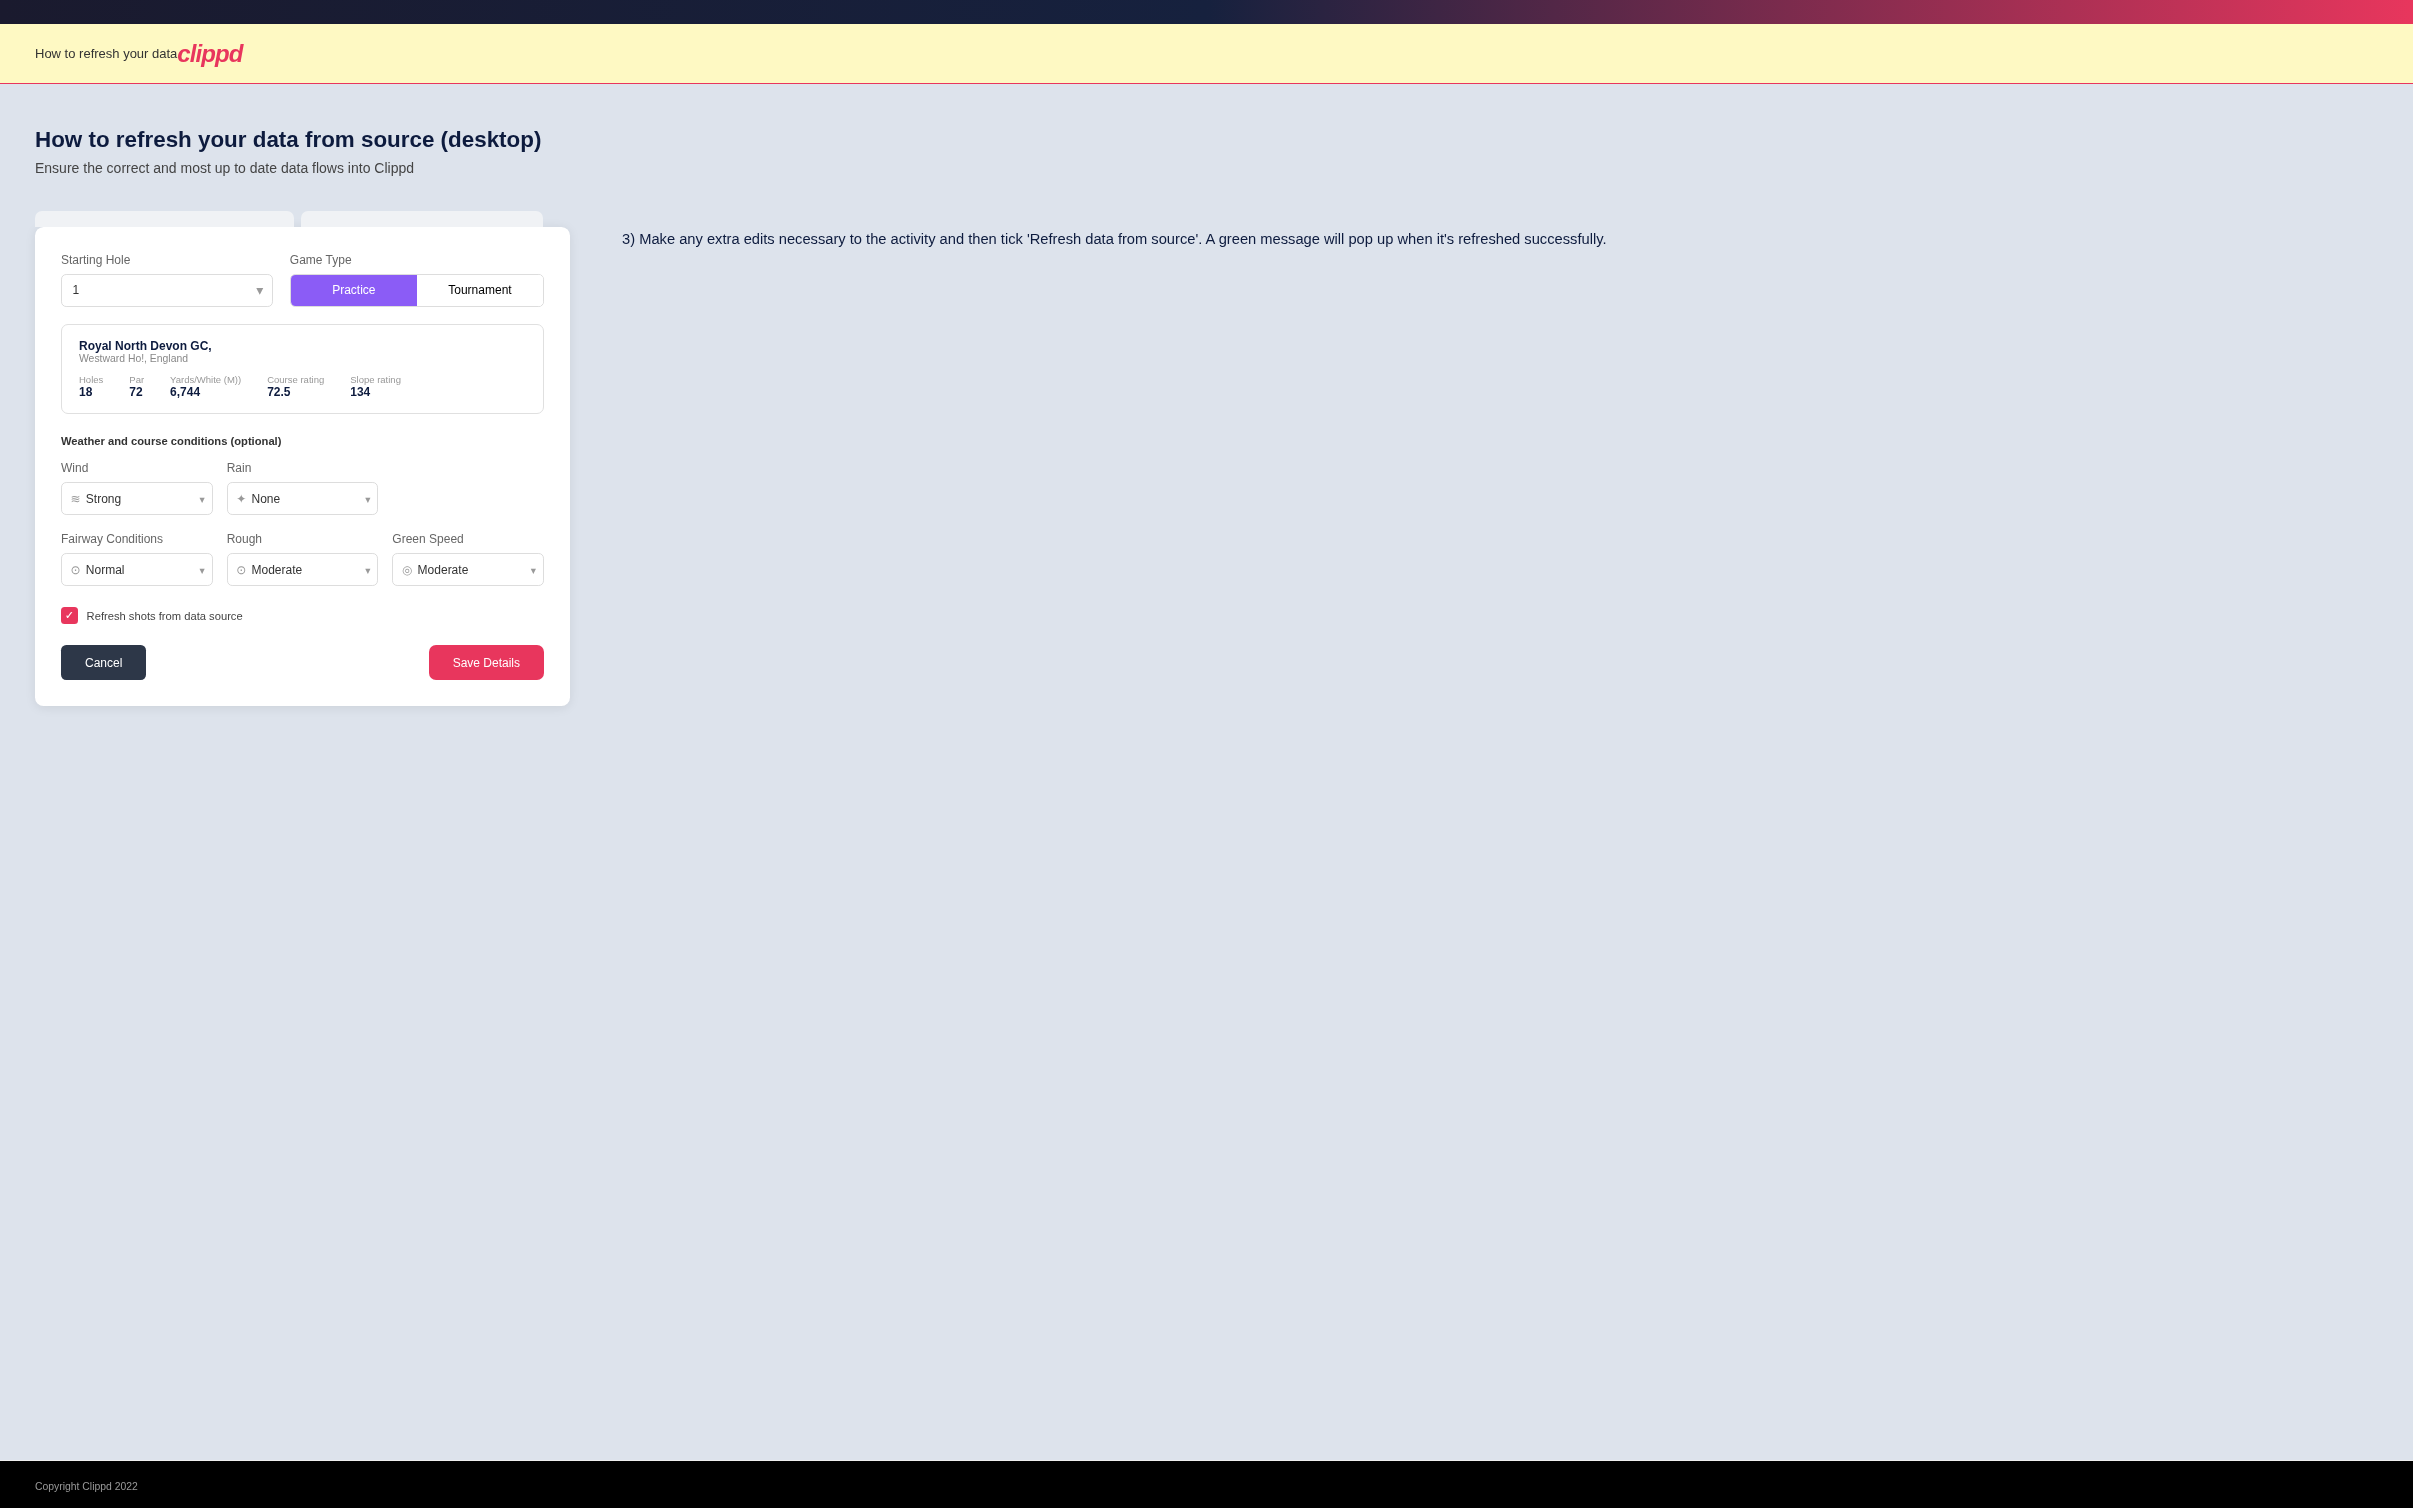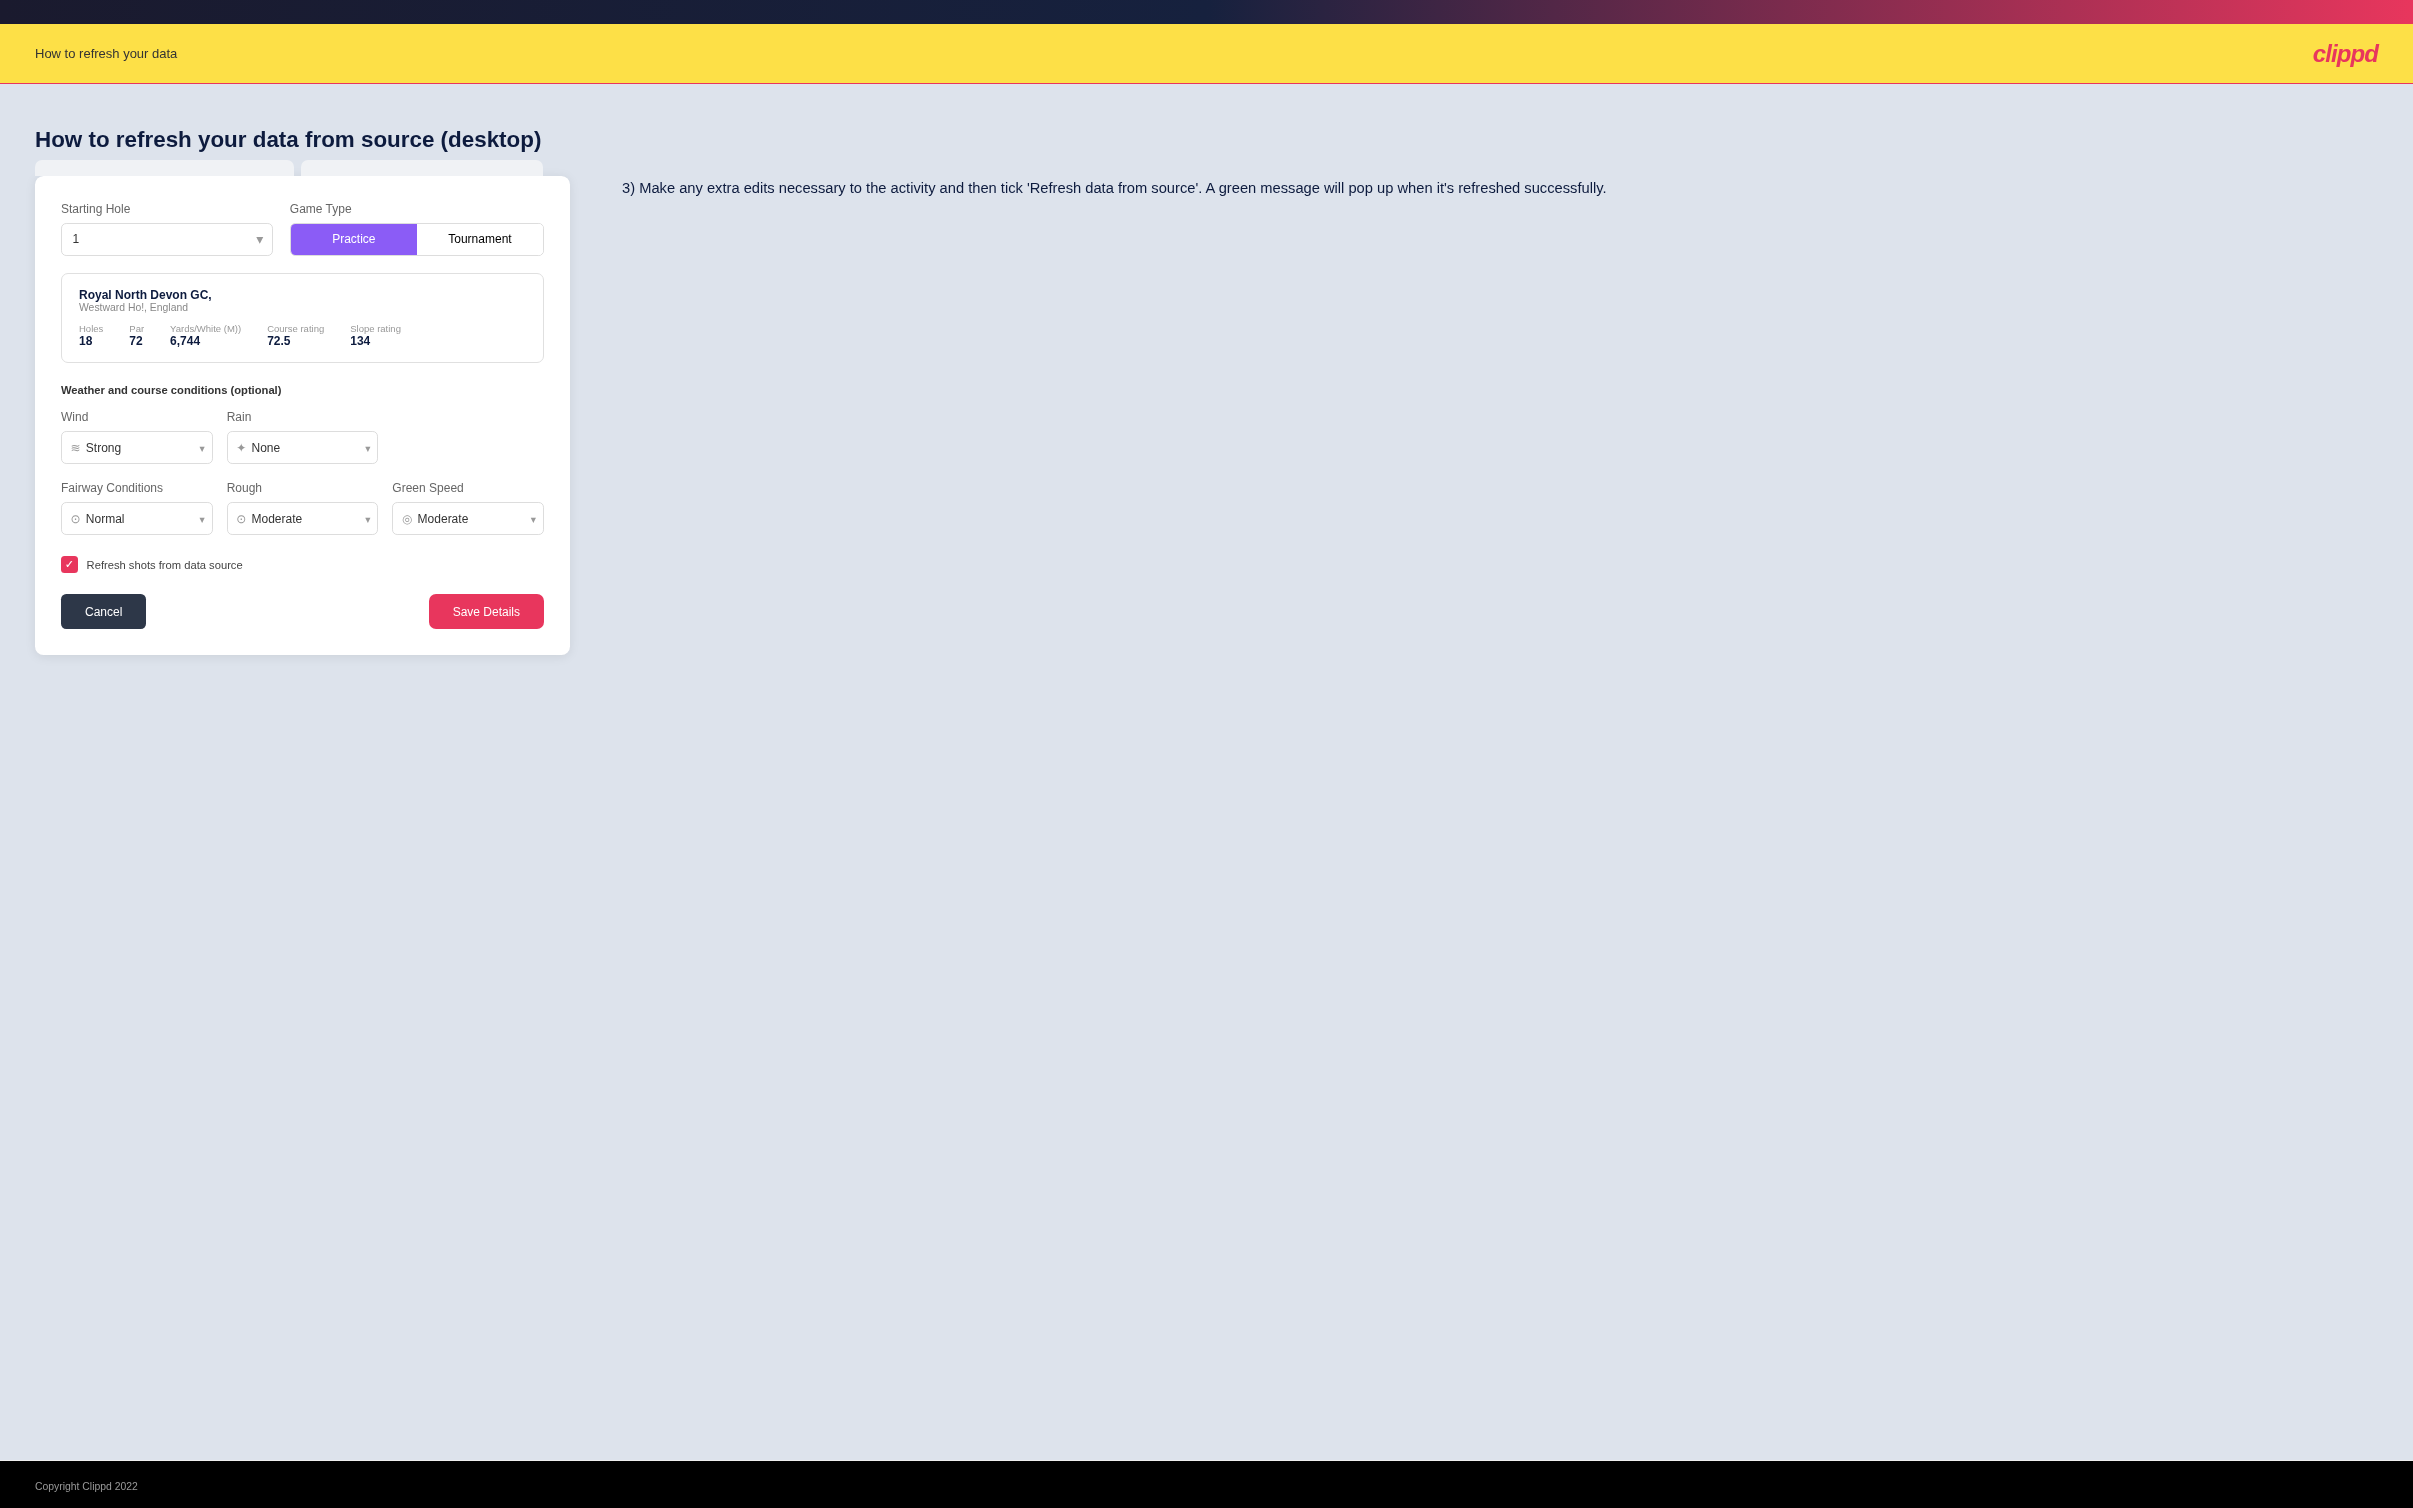--- a/index.html
+++ b/index.html
@@ -9,25 +9,25 @@
       min-height: 100vh;
       display: flex;
       flex-direction: column;
     }
     .top-bar {
       background: linear-gradient(90deg, #1a1a2e 0%, #16213e 50%, #e8365d 100%);
       height: 24px;
       flex-shrink: 0;
     }
     .header {
-      background: #fde047;
+      background: #fef9c3;
       padding: 15.5px 35px;
       display: flex;
       align-items: center;
-      justify-content: space-between;
+      justify-content: flex-start;
       border-bottom: 1.7px solid #e8365d;
     }
     .header-title {
       font-size: 13px;
       color: #333;
       font-weight: 400;
     }
     .logo {
       font-size: 24px;
       font-weight: 700;
@@ -296,20 +296,21 @@
 
 <div class="top-bar"></div>
 
 <div class="header">
   <span class="header-title">How to refresh your data</span>
   <span class="logo">clippd</span>
 </div>
 
 <div class="main-content">
   <div class="page-heading">How to refresh your data from source (desktop)</div>
+  <div class="page-subheading">Ensure the correct and most up to date data flows into Clippd</div>
 
   <div class="content-row">
 
     <div>
       <div class="top-partial-cards">
         <div class="partial-card partial-card-1"></div>
         <div class="partial-card partial-card-2"></div>
       </div>
       <div class="card">
 

